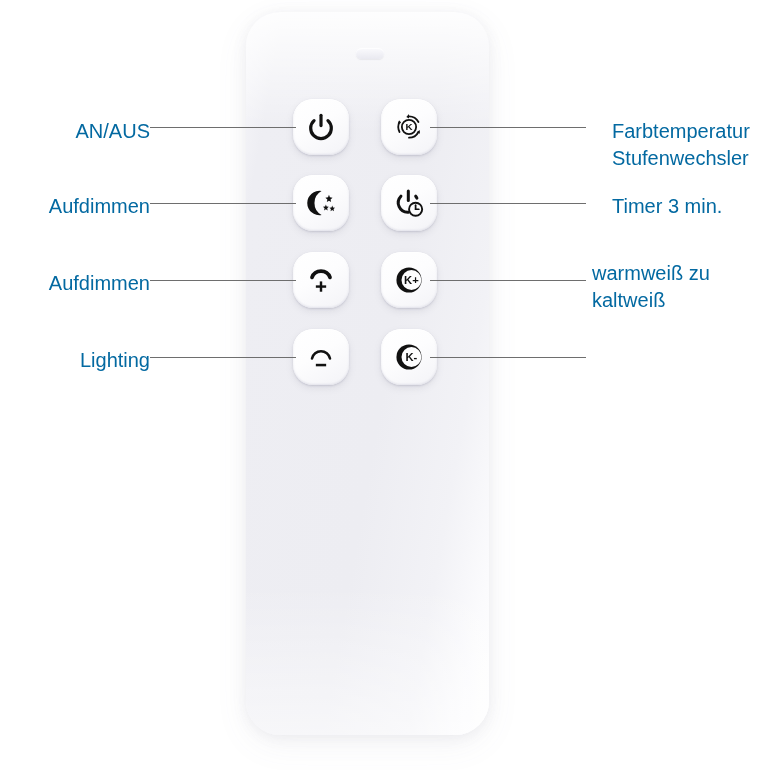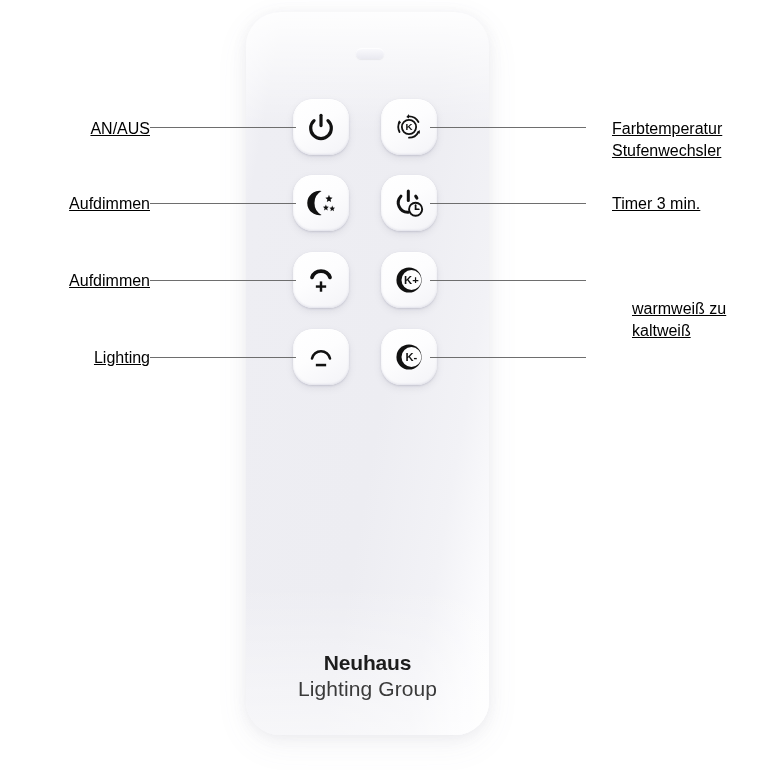--- a/index.html
+++ b/index.html
@@ -119,45 +119,44 @@
   .logo-2 {
     font-size: 21px;
     font-weight: 400;
     letter-spacing: 0.1px;
     color: #3a3a3a;
   }
 
   
   .label {
     position: absolute;
-    font-size: 16px;
-    color: #000000;
+    font-size: 20px;
+    color: #0369a1;
     line-height: 1.35;
     white-space: pre-line;
-    text-decoration: underline;
   }
   .label.left  { text-align: right; }
   .label.right { text-align: left; }
 
   .leader {
     position: absolute;
     height: 1px;
     background: #6e6e6e;
   }
 
   
   .lbl-l1 { right: 620px; top: 118px; }
   .lbl-l2 { right: 620px; top: 193px; }
   .lbl-l3 { right: 620px; top: 270px; margin-left: 24px; }
   .lbl-l4 { right: 620px; top: 347px; }
 
   
   .lbl-r1 { left: 612px; top: 118px; }
   .lbl-r2 { left: 612px; top: 193px; }
-  .lbl-r3 { left: 632px; top: 260px; margin-top: 38px; }
+  .lbl-r3 { left: 592px; top: 260px; }
   .lbl-r4 { left: 612px; top: 337px; }
 
   
   .ld-l { left: 150px; width: 146px; }
   .ld-l1 { top: 127px; }
   .ld-l2 { top: 203px; }
   .ld-l3 { top: 280px; }
   .ld-l4 { top: 357px; }
 
   
@@ -257,24 +256,20 @@
     <div class="btn col-r row-4">
       <span>
         <svg width="34" height="30" viewBox="0 0 36 32" aria-hidden="true">
           <circle cx="18" cy="16" r="13.4" fill="#111"></circle>
           <circle cx="20.6" cy="16" r="10.6" fill="#fdfdfe"></circle>
           <text x="20.6" y="20.2" text-anchor="middle" font-family="Liberation Sans, sans-serif" font-size="12" font-weight="700" fill="#111">K-</text>
         </svg>
       </span>
     </div>
 
-    <div class="logo">
-      <div class="logo-1">Neuhaus</div>
-      <div class="logo-2">Lighting Group</div>
-    </div>
   </div>
 
   <div class="leader ld-l ld-l1"></div>
   <div class="leader ld-l ld-l2"></div>
   <div class="leader ld-l ld-l3"></div>
   <div class="leader ld-l ld-l4"></div>
 
   <div class="leader ld-r ld-r1"></div>
   <div class="leader ld-r ld-r2"></div>
   <div class="leader ld-r ld-r3"></div>

